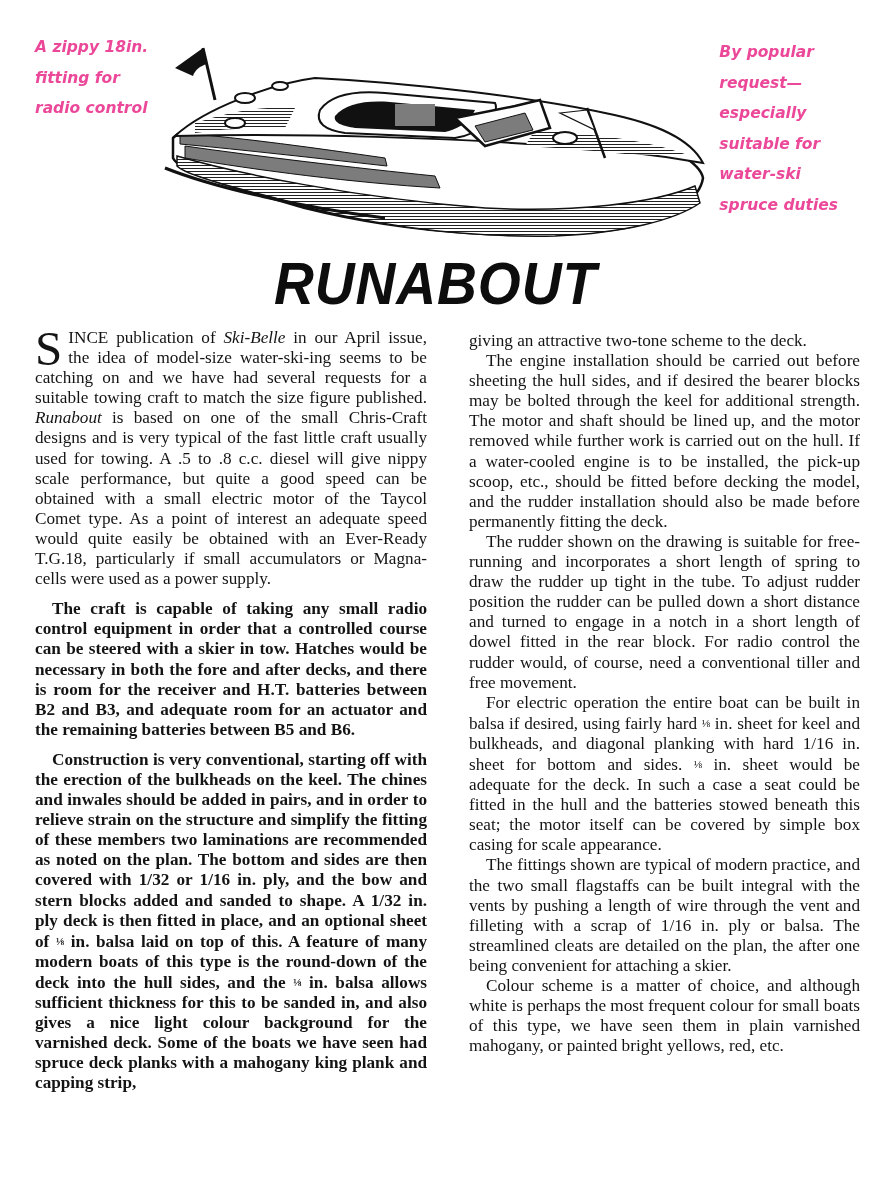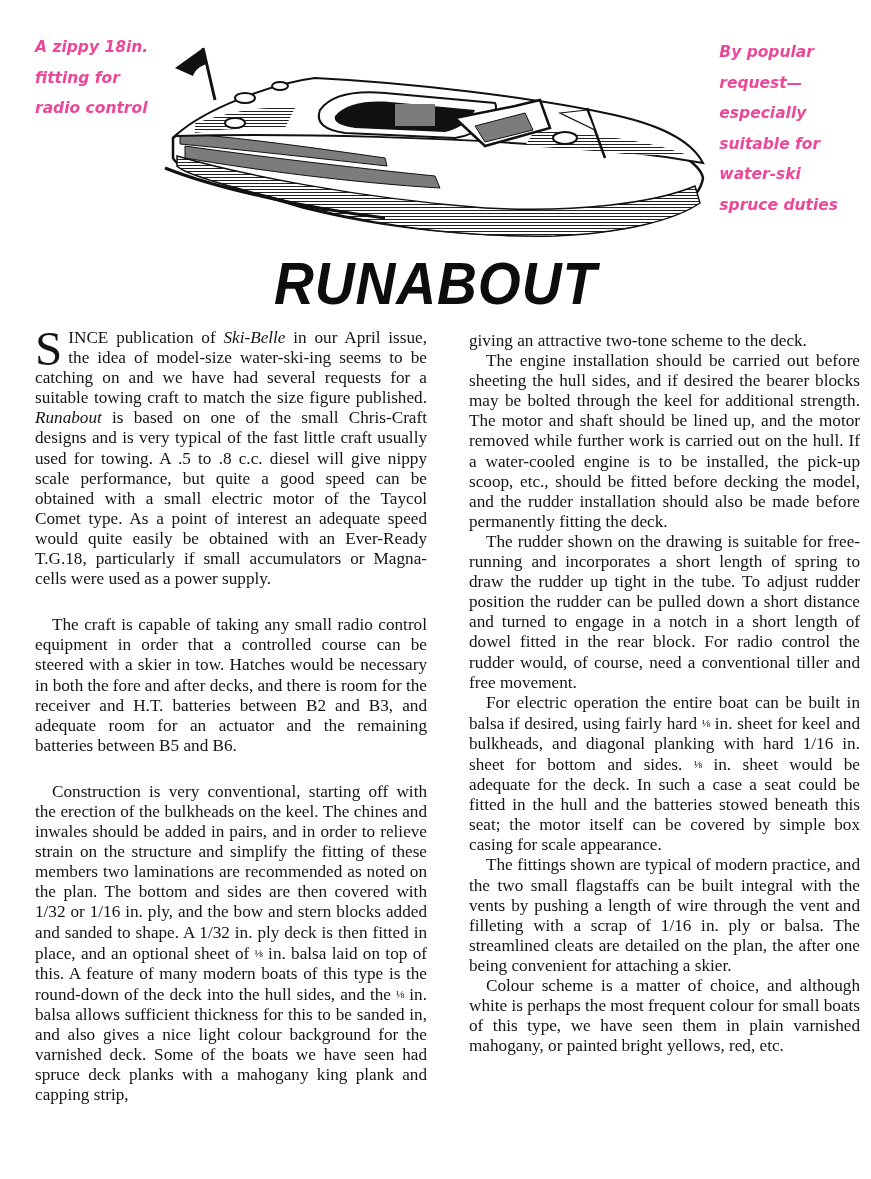--- a/index.html
+++ b/index.html
@@ -32,21 +32,21 @@
       transform: scaleX(0.92);
     }
     .col {
       position: absolute; top: 328px; width: 392px;
       font-size: 17.2px; line-height: 20.1px;
       text-align: justify; hyphens: manual;
     }
     .col-left { left: 35px; }
     .col-right { left: 442px; width: 391px; top: 331px; margin-left: 27px; }
     .col p { margin: 0; text-indent: 17px; }
-    .col p.gap { margin-top: 26px; }
+    .col p.gap { margin-top: 10px; font-weight: bold; }
     .col p.noindent { text-indent: 0; }
     .col p.first { text-indent: 0; }
     .dropcap {
       float: left; font-size: 49px; line-height: 38px;
       margin: 2px 6px 0 0; padding: 0; font-family: "Liberation Serif", "DejaVu Serif", serif;
     }
     .frac { font-size: 11px; vertical-align: 2px; }
   </style>
 </head>
 <body>

